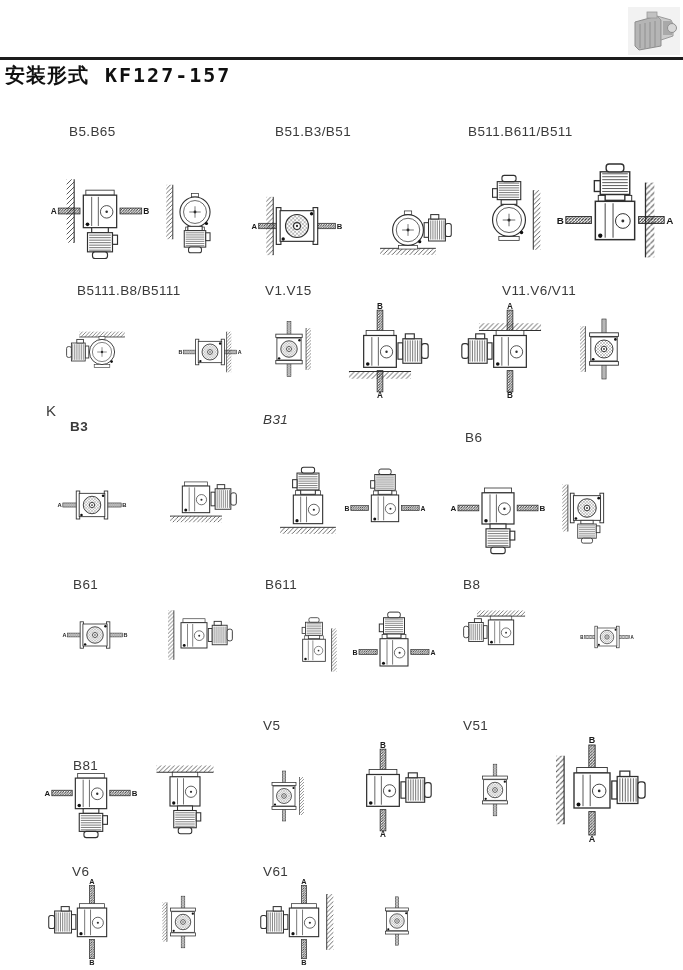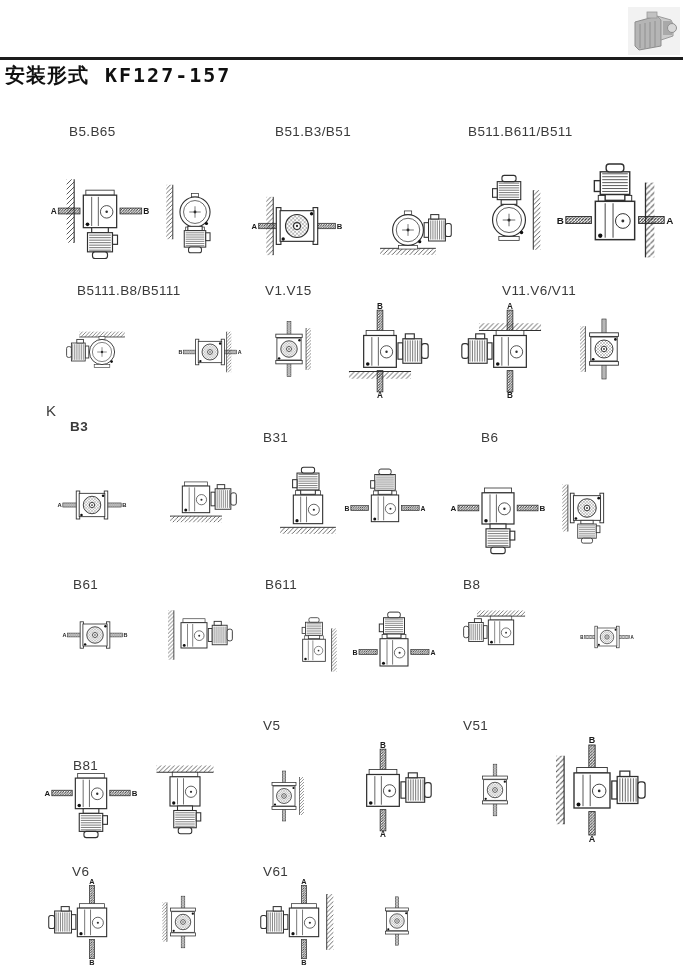--- a/index.html
+++ b/index.html
@@ -432,21 +432,21 @@
               <line x1="21" y1="47" x2="21" y2="73" stroke-width="0.8"></line>
               <line x1="24" y1="47" x2="24" y2="73" stroke-width="0.8"></line>
               <line x1="27" y1="47" x2="27" y2="73" stroke-width="0.8"></line>
               <rect x="29" y="51" width="8" height="18" rx="3"></rect>
               <rect x="9" y="39" width="11" height="6"></rect>
             </g>
           </svg>
         </div>
       </div>
       <div>
-        <div class="sec-label" style="left: 263px; top: 430px;">B31</div>
+        <div class="sec-label" style="left: 263px; top: 412px; font-style: italic;">B31</div>
         <div class="drawing" style="left: 264px; top: 452px; width: 88px; height: 114px;">
           <svg viewBox="0 0 120 120" width="88" height="114" preserveAspectRatio="xMidYMid meet">
             <rect x="22" y="85" width="76" height="9" fill="url(#wh)"></rect>
             <line x1="22" y1="85" x2="98" y2="85" stroke="#2f2f2f" stroke-width="1.3"></line>
             <g stroke="#2f2f2f" stroke-width="1.5" fill="none">
               <rect x="43" y="35" width="34" height="6" fill="#fff" stroke-width="1"></rect>
               <rect x="40" y="41" width="40" height="39" fill="#fff"></rect>
               <line x1="50" y1="43" x2="50" y2="78" stroke-width="0.9"></line>
               <line x1="58" y1="43" x2="58" y2="78" stroke-width="0.9"></line>
               <circle cx="68" cy="61" r="7.5" stroke-width="1"></circle>
@@ -493,21 +493,21 @@
               <line x1="27" y1="47" x2="27" y2="73" stroke-width="0.8"></line>
               <rect x="29" y="51" width="8" height="18" rx="3"></rect>
               <rect x="9" y="39" width="11" height="6"></rect>
             </g>
             <text x="112" y="64" text-anchor="start" font-size="10" font-weight="bold" fill="#1a1a1a" font-family="&quot;Liberation Sans&quot;,sans-serif">A</text>
             <text x="8" y="64" text-anchor="end" font-size="10" font-weight="bold" fill="#1a1a1a" font-family="&quot;Liberation Sans&quot;,sans-serif">B</text>
           </svg>
         </div>
       </div>
       <div>
-        <div class="sec-label" style="left: 465px; top: 430px; margin-left: 16px;">B6</div>
+        <div class="sec-label" style="left: 465px; top: 430px;">B6</div>
         <div class="drawing" style="left: 450px; top: 452px; width: 96px; height: 112px;">
           <svg viewBox="0 0 120 120" width="96" height="112" preserveAspectRatio="xMidYMid meet">
             <rect x="10" y="56.5" width="26" height="7" fill="url(#sh)" stroke="#2f2f2f" stroke-width="1"></rect>
             <rect x="84" y="56.5" width="26" height="7" fill="url(#sh)" stroke="#2f2f2f" stroke-width="1"></rect>
             <g stroke="#2f2f2f" stroke-width="1.5" fill="none">
               <rect x="43" y="35" width="34" height="6" fill="#fff" stroke-width="1"></rect>
               <rect x="40" y="41" width="40" height="39" fill="#fff"></rect>
               <line x1="50" y1="43" x2="50" y2="78" stroke-width="0.9"></line>
               <line x1="58" y1="43" x2="58" y2="78" stroke-width="0.9"></line>
               <circle cx="68" cy="61" r="7.5" stroke-width="1"></circle>

